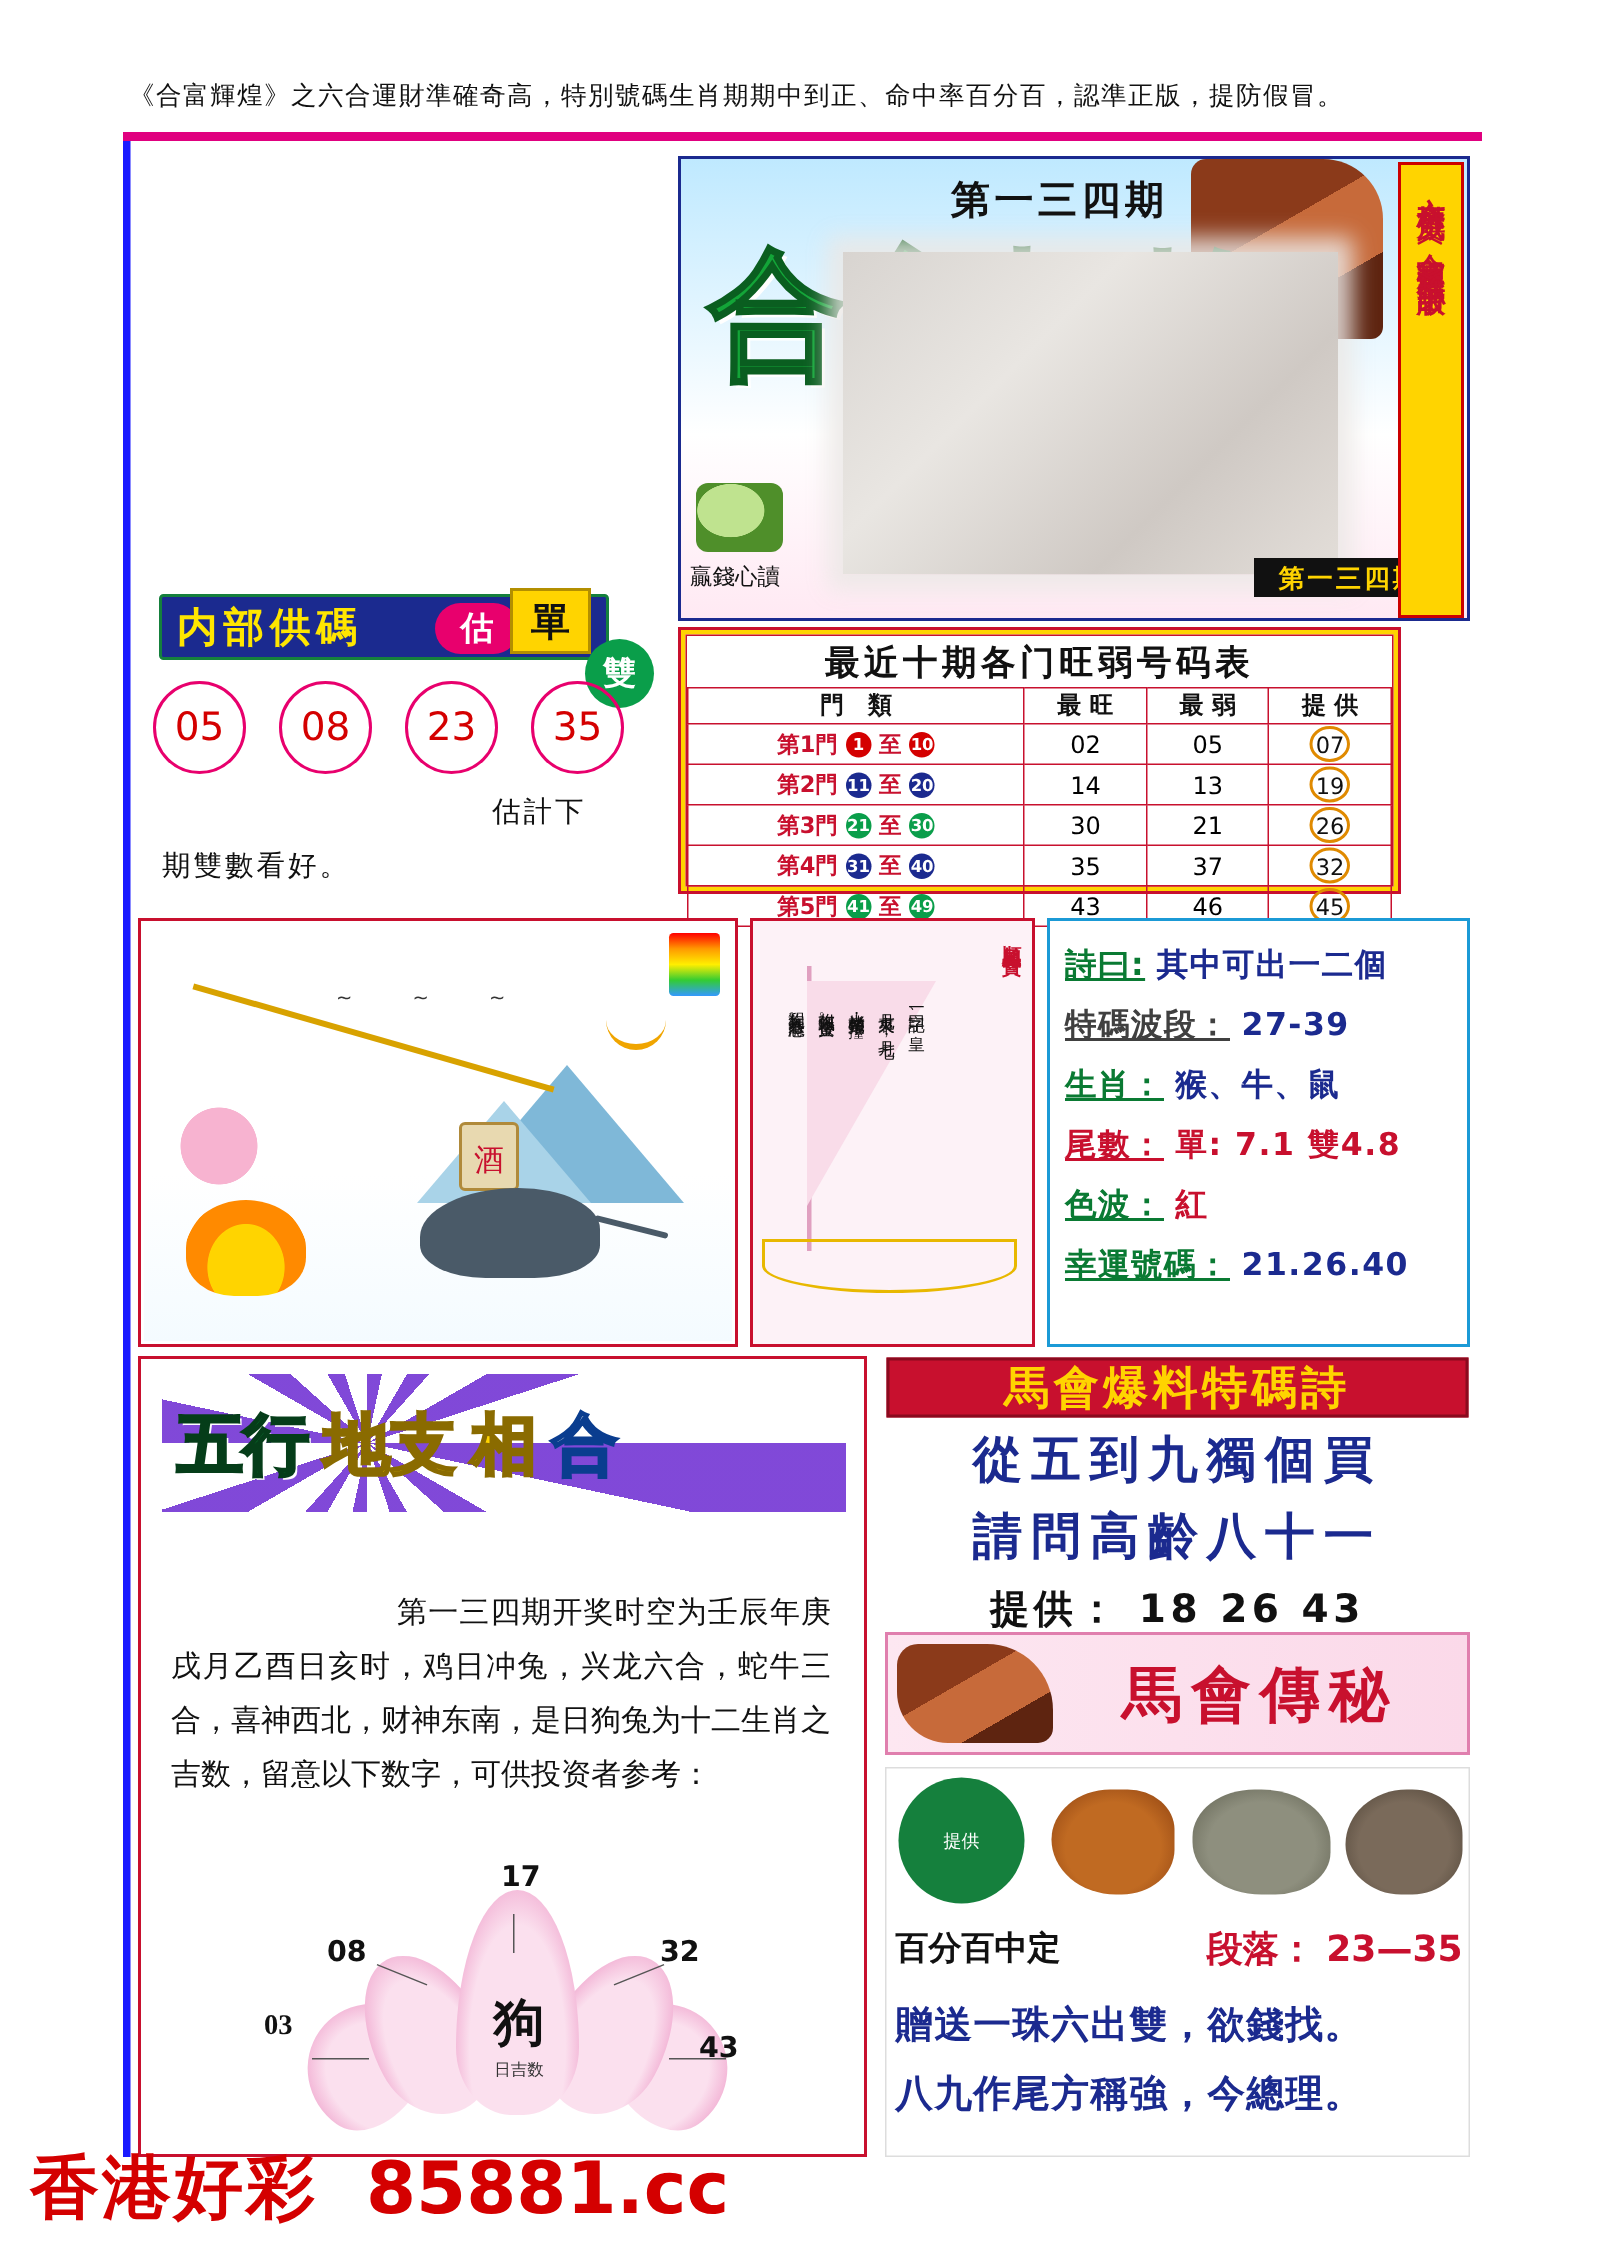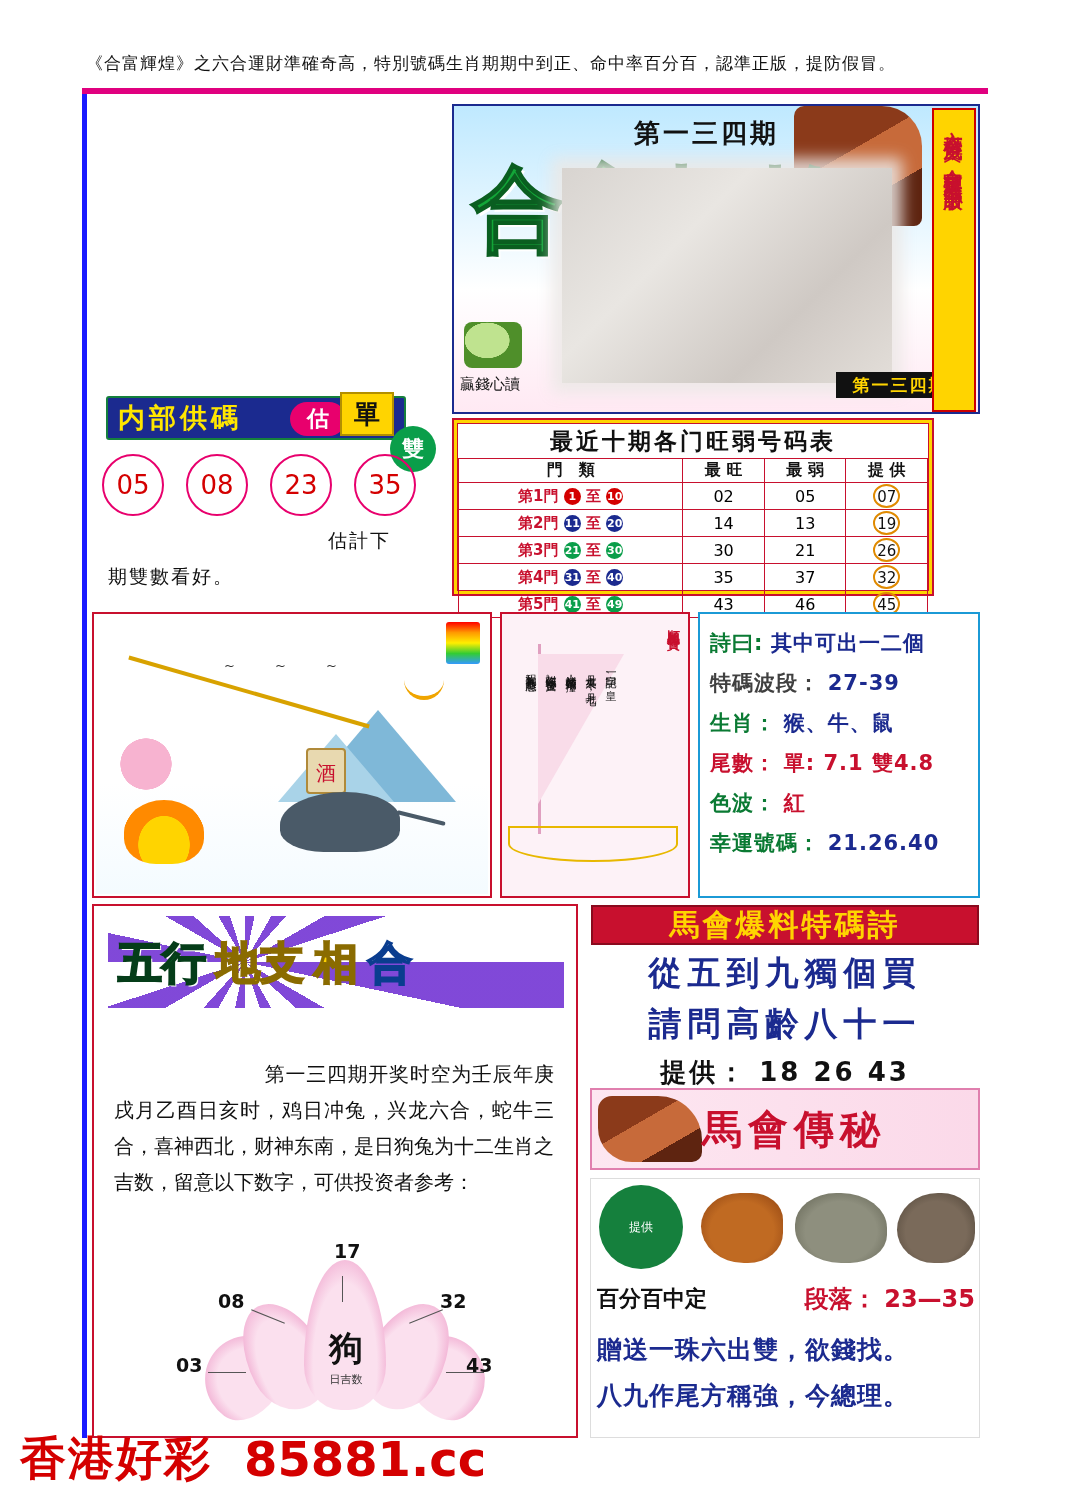--- a/index.html
+++ b/index.html
@@ -234,21 +234,21 @@
   .sail-hull{position:absolute;left:6px;bottom:34px;width:170px;height:36px;border:2px solid #e8b800;border-radius:0 0 60% 60%;}
   .sail-cols{position:absolute;left:20px;top:52px;display:flex;flex-direction:row-reverse;gap:5px;}
   .sail-cols .vtext{font-size:11px;letter-spacing:1px;color:#111;height:160px;font-weight:normal;}
 
   
   .b-shi{
     position:absolute; left:698px; top:612px; width:282px; height:286px;
     border:2px solid #1b9ad6; background:#fff; padding:8px 6px;
   }
   .shi-row{ font-size:21px; margin:7px 0 12px 4px; letter-spacing:1px; white-space:nowrap;}
-  .shi-label{ color:#0a7a33; font-weight:bold; }
+  .shi-label{ color:#0a7a33; font-weight:bold;text-decoration:underline; }
   .shi-label.b{ color:#404040; }
   .shi-label.r{ color:#c8102e; }
   .shi-val{ color:#c8102e; font-weight:bold; }
   .shi-val.b{ color:#1b2a8f; }
 
   
   .b-wu{
     position:absolute; left:92px; top:904px; width:486px; height:534px;
     border:2px solid #c8102e; background:#fff; overflow:hidden;
   }
@@ -291,21 +291,21 @@
   }
   .p-center{left:110px;top:6px;width:82px;height:150px;border-radius:50% 50% 45% 45%/70% 70% 30% 30%;}
   .p-l1{left:52px;top:46px;width:76px;height:112px;transform:rotate(-28deg);}
   .p-r1{left:176px;top:46px;width:76px;height:112px;transform:rotate(28deg);}
   .p-l2{left:6px;top:84px;width:88px;height:76px;transform:rotate(-54deg);}
   .p-r2{left:208px;top:84px;width:88px;height:76px;transform:rotate(54deg);}
   .lot-num{position:absolute;font-size:19px;color:#111;font-weight:bold;}
   .ln-top{left:140px;top:-14px;}
   .ln-l1{left:24px;top:36px;}
   .ln-r1{left:246px;top:36px;}
-  .ln-l2{left:-18px;top:100px;}
+  .ln-l2{left:-18px;top:86px;font-family:Liberation Serif, serif;}
   .ln-r2{left:272px;top:100px;}
   .lot-center{position:absolute;left:124px;top:72px;width:56px;text-align:center;}
   .lot-center .big{font-size:34px;font-weight:bold;color:#111;}
   .lot-center .small{font-size:11px;color:#333;}
   .dash{position:absolute;background:#555;height:1px;}
 
   
   .b-bao{
     position:absolute; left:590px; top:904px; width:390px; height:176px;
     background:#fff; border:1px solid #fff;
@@ -327,21 +327,21 @@
     position:absolute; left:590px; top:1088px; width:390px; height:82px;
     background:linear-gradient(90deg,#fde7f1 0,#fbd9e9 100%);
     border:2px solid #e07fae; display:flex; align-items:center;
   }
   .chuan-horse{
     width:104px;height:66px;margin-left:6px;
     background:linear-gradient(150deg,#8b3a1a 0 40%,#c76a3a 40% 72%,#5e2410 72%);
     border-radius:14px 44px 10px 34px;
   }
   .chuan-text{
-    flex:1;font-size:40px;font-weight:bold;color:#c8102e;letter-spacing:6px;
+    flex:1;text-align:center;font-size:40px;font-weight:bold;color:#c8102e;letter-spacing:6px;
   }
 
   
   .b-ani{
     position:absolute; left:590px; top:1178px; width:390px; height:260px;
     border:1px solid #ddd; background:#fff;
   }
   .stamp{
     position:absolute;left:8px;top:6px;width:84px;height:84px;border-radius:50%;
     background:#15803d;color:#fff;font-size:12px;

